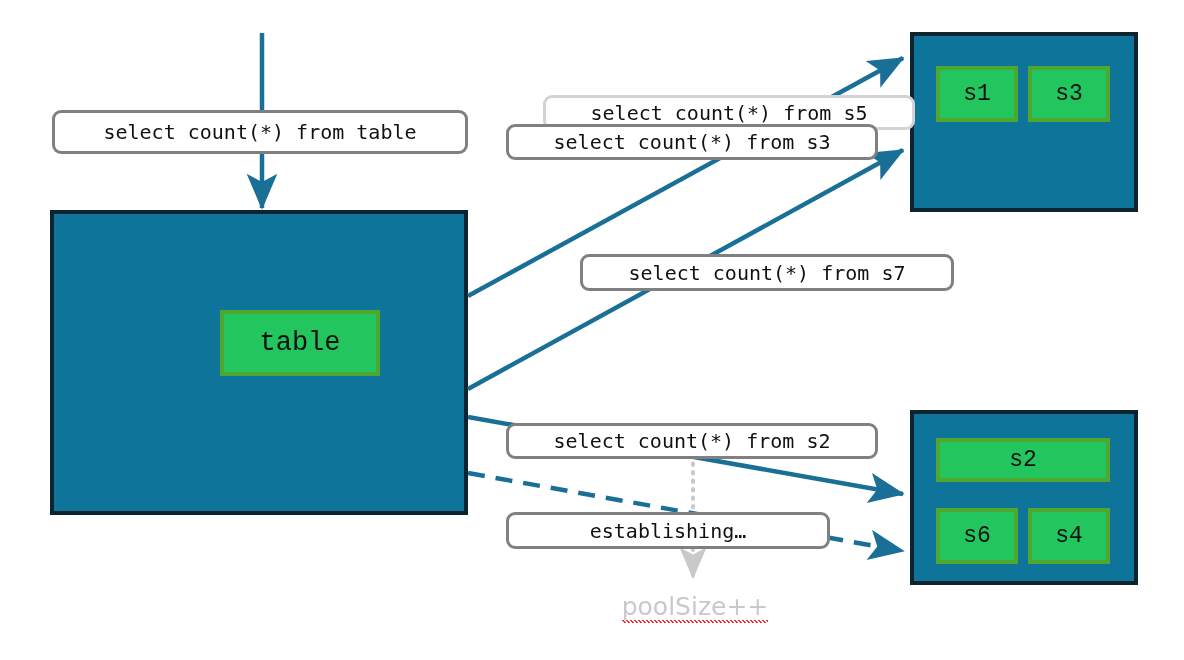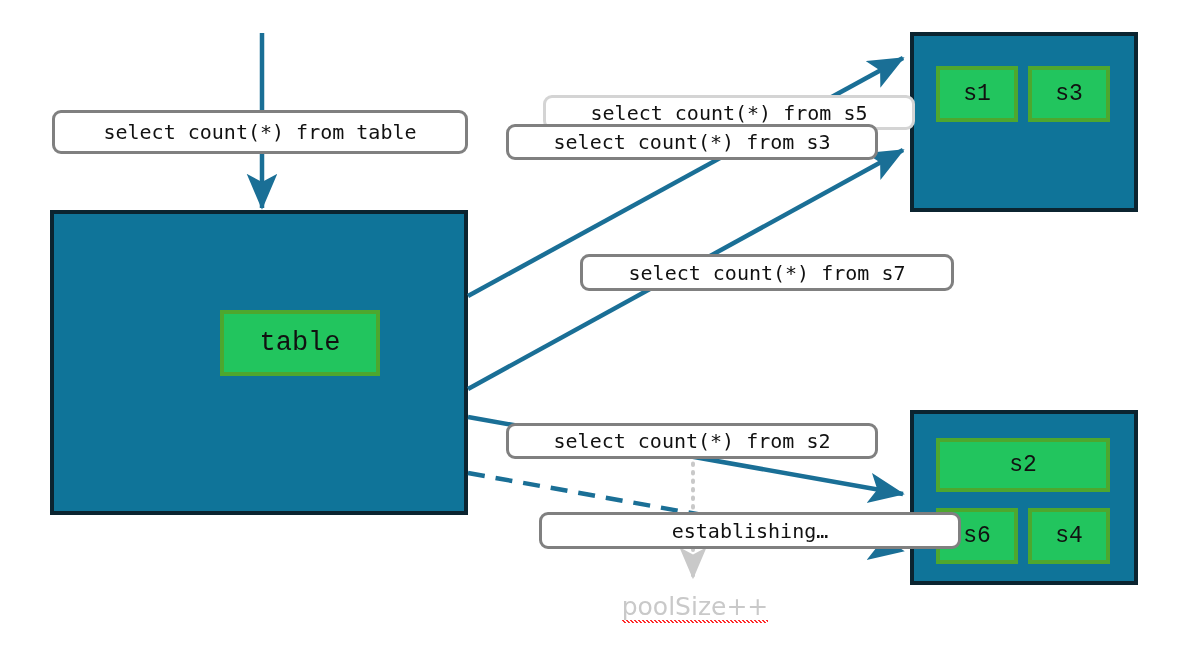--- a/index.html
+++ b/index.html
@@ -40,21 +40,21 @@
     color:#111111;
     z-index:3;
   }
   #table-node{left:180px;top:310px;width:160px;height:66px;font-size:27px;margin-left:40px;}
 
   #s1{left:936px;top:66px;width:82px;height:56px;}
   #s3{left:1028px;top:66px;width:82px;height:56px;}
   #s5{left:936px;top:138px;width:82px;height:56px;}
   #s7{left:1028px;top:138px;width:82px;height:56px;}
 
-  #s2{left:936px;top:438px;width:174px;height:54px;}
+  #s2{left:936px;top:438px;width:174px;height:44px;}
   #s6{left:936px;top:508px;width:82px;height:56px;text-align:center;}
   #s4{left:1028px;top:508px;width:82px;height:56px;}
 
   
   .qlabel{
     position:absolute;
     background:#ffffff;
     border:3px solid #808080;
     border-radius:9px;
     box-sizing:border-box;
@@ -65,21 +65,21 @@
     white-space:nowrap;
     z-index:8;
   }
   .qlabel.faded{border-color:#d4d4d4;z-index:7;}
 
   #q-table{left:52px;top:110px;width:416px;height:44px;}
   #q-s5{left:506px;top:95px;width:372px;height:35px;margin-left:37px;}
   #q-s3{left:506px;top:124px;width:372px;height:36px;}
   #q-s7{left:580px;top:254px;width:374px;height:37px;}
   #q-s2{left:506px;top:423px;width:372px;height:36px;}
-  #q-est{left:506px;top:512px;width:422px;height:37px;margin-left:33px;}
+  #q-est{left:506px;top:512px;width:324px;height:37px;}
 
   
   #poolsize{
     position:absolute;
     left:595px;top:592px;width:200px;
     text-align:center;
     font-family:"DejaVu Sans", sans-serif;
     font-size:25px;
     color:#c9c9c9;
     z-index:8;

